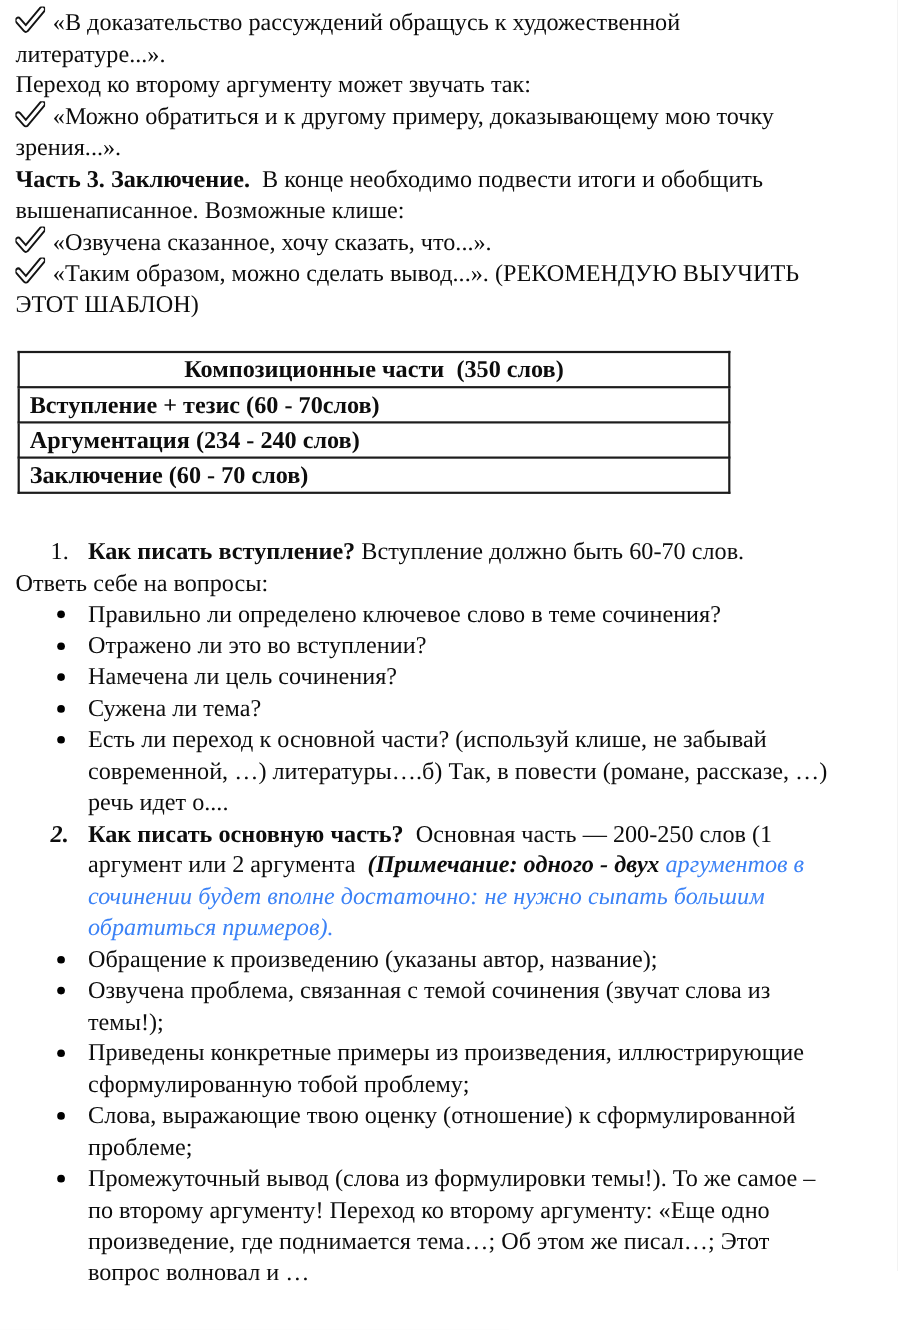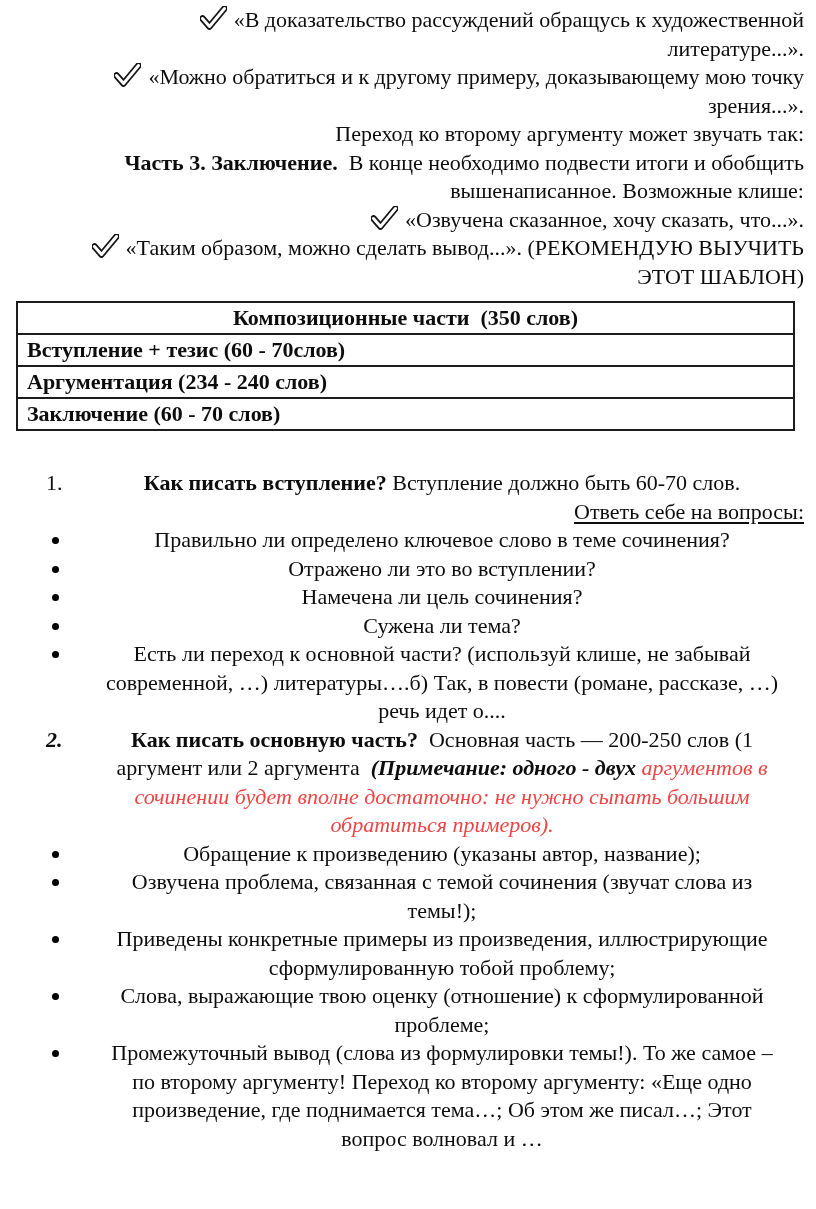--- a/index.html
+++ b/index.html
@@ -4,59 +4,59 @@
 <style>
   html,body{margin:0;padding:0;background:#e8e8e8;}
   .page{
     width:816px;height:1209px;margin:0 auto;background:#ffffff;
     color:#0d0d0d;
     font-family:"Liberation Serif","DejaVu Serif",serif;
     font-size:22px;line-height:28.5px;
     padding:6px 12px 0 14px;box-sizing:border-box;overflow:hidden;
   }
   .t{white-space:pre-wrap;}
-  .para{margin:0;text-align:right;}
+  .para{margin:0;}
   b{font-weight:bold;margin-top:48px;}
-  .u{text-decoration:underline;text-underline-offset:3px;margin-top:28px;}
+  .u{text-underline-offset:3px;margin-top:28px;}
   .bi{font-weight:bold;font-style:italic;}
-  .note{font-style:italic;color:#ef4444;}
+  .note{font-style:italic;color:#3b82f6;}
   .chk{display:inline-block;width:27px;height:24px;margin-right:7px;vertical-align:-3px;}
-  table.comp{border-collapse:collapse;width:779px;margin:10px 0 38px 2px;table-layout:fixed;border-radius:25px;}
+  table.comp{border-collapse:collapse;width:648px;margin:28px 0 38px 2px;table-layout:fixed;border-radius:25px;}
   .comp th,.comp td{border:2px solid #1c1c1c;padding:0 9px;height:30px;font-size:22px;font-weight:bold;}
   .comp th{text-align:center;font-weight:bold;}
   .comp td{text-align:left;}
   .li{display:flex;align-items:flex-start;margin:0;}
   .li .marker{flex:0 0 34px;margin-left:32px;box-sizing:border-box;}
   .li .btext{flex:1 1 auto;min-width:0;}
   .bullet-dot{width:7px;height:7px;border-radius:50%;background:#000;display:inline-block;margin:11px 0 3px 6px;}
-  .line{margin:0;text-align:center;}
+  .line{margin:0;}
 </style>
 </head>
 <body>
 
 <div class="page">
 
   <p class="para">
     <span class="chk"><svg viewBox="0 0 27 24" width="27" height="24">
           <path d="M2.5 12.5 L9.5 20.5 L24.5 2.5" fill="none" stroke="#141414" stroke-width="6.5" stroke-linecap="round" stroke-linejoin="round"></path>
           <path d="M2.5 12.5 L9.5 20.5 L24.5 2.5" fill="none" stroke="#ffffff" stroke-width="3" stroke-linecap="round" stroke-linejoin="round"></path>
         </svg></span><span class="t">«В доказательство рассуждений обращусь к художественной</span><br>
     <span class="t">литературе...».</span>
   </p>
 
   <p class="para">
+    <span class="t">Переход ко второму аргументу может звучать так:</span>
+  </p>
+
+  <p class="para">
     <span class="chk"><svg viewBox="0 0 27 24" width="27" height="24">
           <path d="M2.5 12.5 L9.5 20.5 L24.5 2.5" fill="none" stroke="#141414" stroke-width="6.5" stroke-linecap="round" stroke-linejoin="round"></path>
           <path d="M2.5 12.5 L9.5 20.5 L24.5 2.5" fill="none" stroke="#ffffff" stroke-width="3" stroke-linecap="round" stroke-linejoin="round"></path>
         </svg></span><span class="t">«Можно обратиться и к другому примеру, доказывающему мою точку</span><br>
     <span class="t">зрения...».</span>
-  </p>
-
-  <p class="para">
-    <span class="t">Переход ко второму аргументу может звучать так:</span>
   </p>
 
   <p class="para">
     <b class="t">Часть 3. Заключение.</b><span class="t">  В конце необходимо подвести итоги и обобщить</span><br>
     <span class="t">вышенаписанное. Возможные клише:</span>
   </p>
 
   <p class="para">
     <span class="chk"><svg viewBox="0 0 27 24" width="27" height="24">
           <path d="M2.5 12.5 L9.5 20.5 L24.5 2.5" fill="none" stroke="#141414" stroke-width="6.5" stroke-linecap="round" stroke-linejoin="round"></path>

